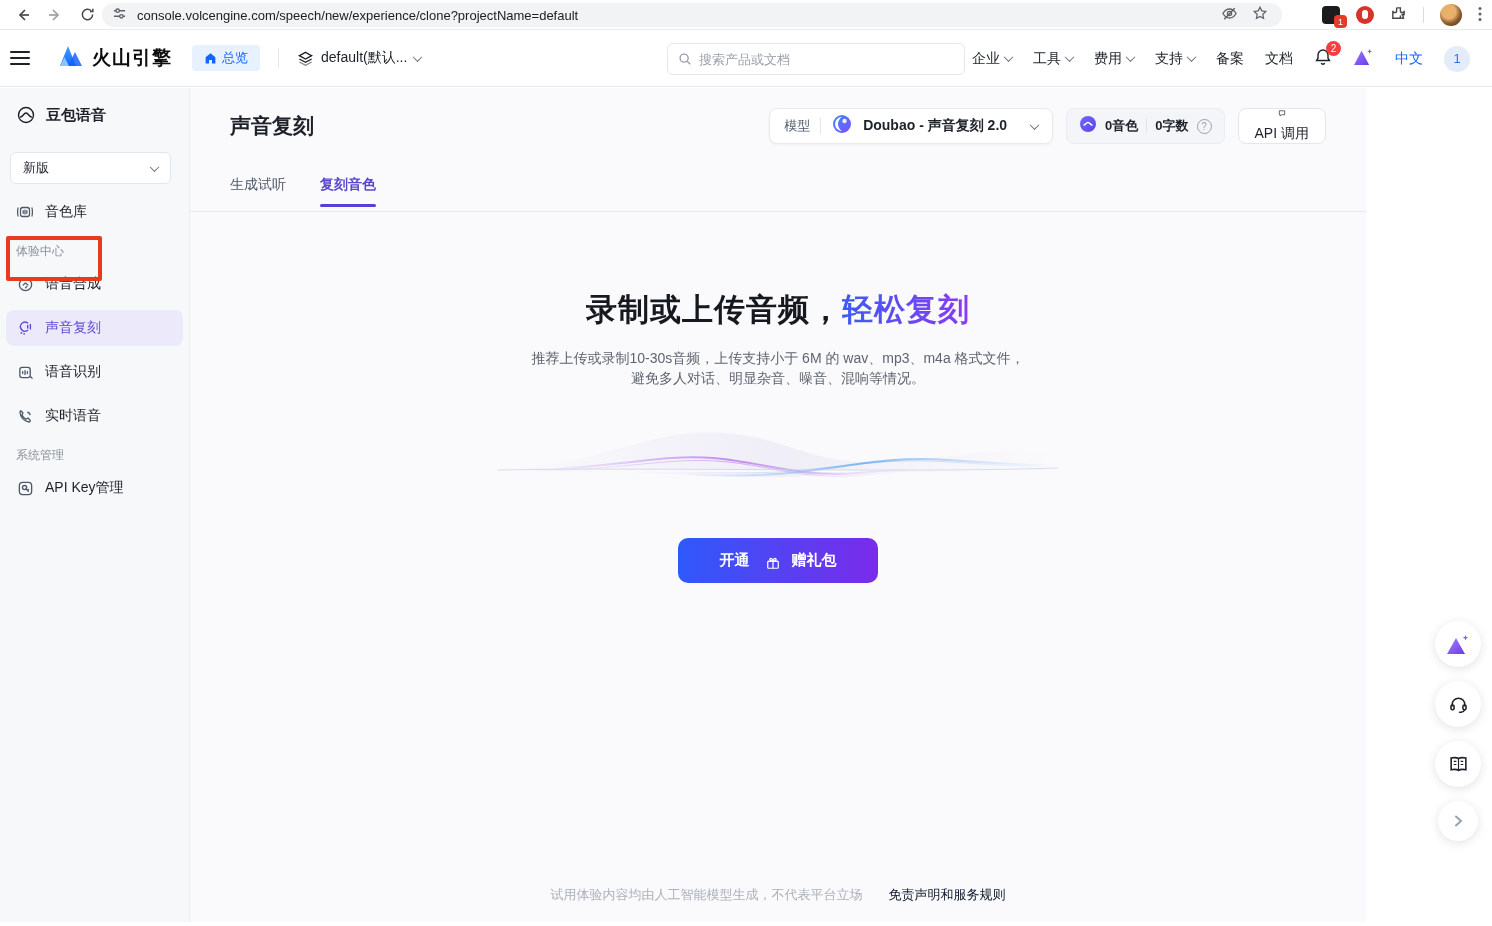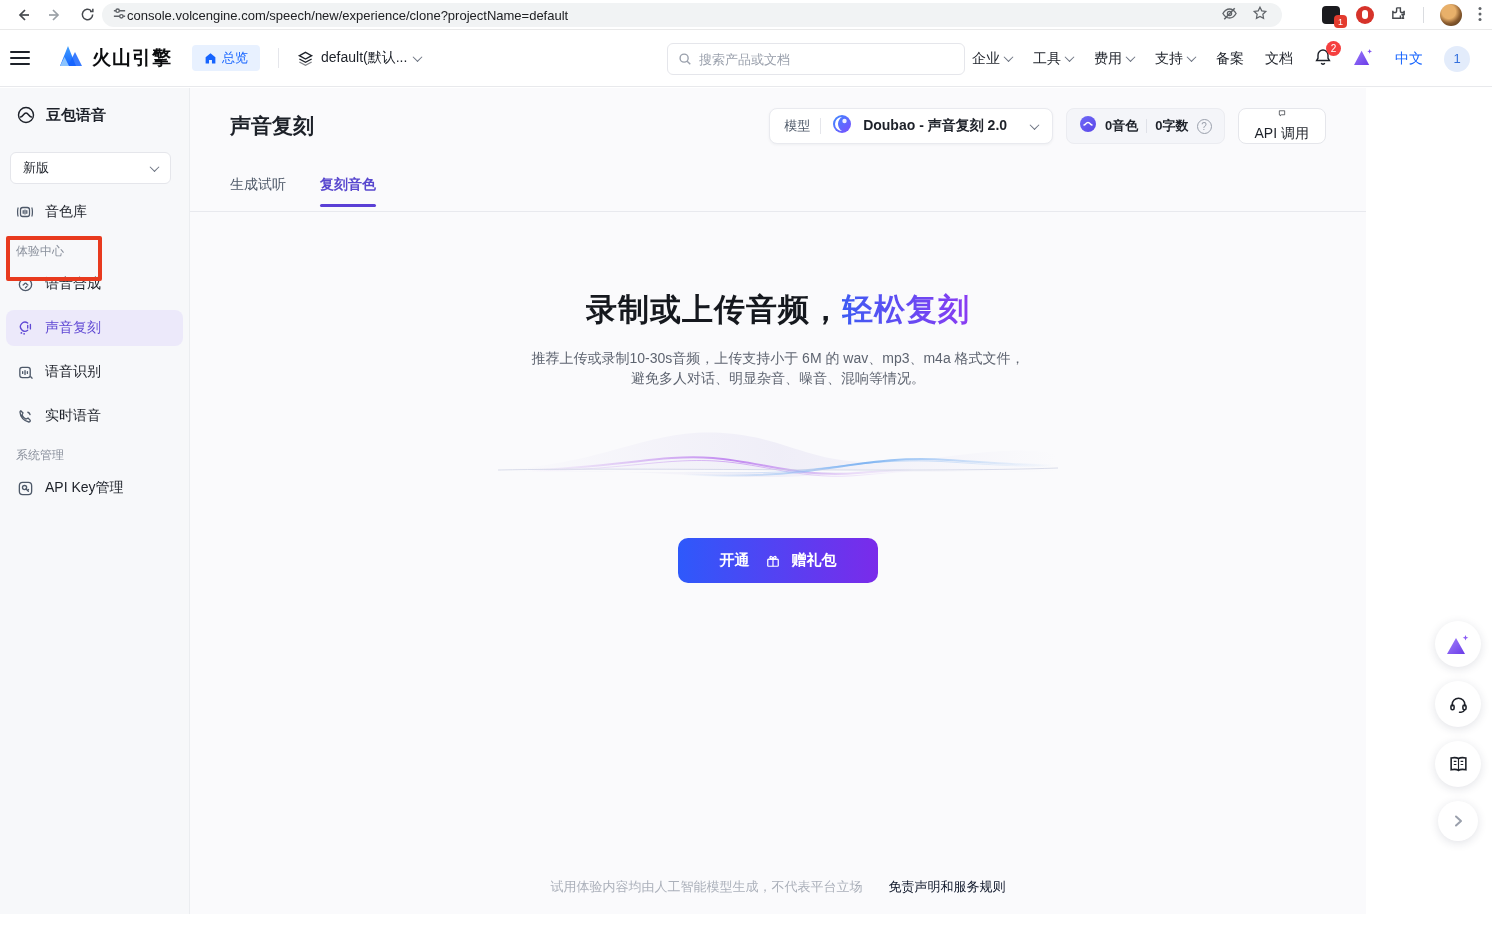--- a/index.html
+++ b/index.html
@@ -3,21 +3,21 @@
 <meta charset="utf-8">
 <style>
   * { margin:0; padding:0; box-sizing:border-box; }
   html,body { width:1492px; height:926px; overflow:hidden; font-family:"Liberation Sans","DejaVu Sans",sans-serif; background:#fff; }
 
   
   .browser-bar { position:absolute; left:0; top:0; width:1492px; height:30px; background:#fff; border-bottom:1px solid #E9E9E9; display:flex; align-items:center; }
   .b-icon { width:18px; height:18px; display:flex; align-items:center; justify-content:center; color:#45484D; margin-left:14px; font-size:15px; }
   .b-icon svg { display:block; }
   .url-pill { position:absolute; left:102px; top:3px; width:1180px; height:24px; background:#F1F3F4; border-radius:13px; display:flex; align-items:center; padding:0 10px; }
-  .url-text { font-size:13px; color:#202124; flex:1; white-space:nowrap; overflow:hidden; }
+  .url-text { font-size:13px; color:#202124; margin-left:10px; flex:1; white-space:nowrap; overflow:hidden; }
   .pill-right { display:flex; align-items:center; gap:14px; margin-right:4px; color:#5F6368; }
   .ext-zone { position:absolute; right:10px; top:0; height:30px; display:flex; align-items:center; gap:16px; }
   .ext-black { width:18px; height:18px; background:#1b1b1f; border-radius:4px; position:relative; }
   .ext-badge { position:absolute; right:-7px; bottom:-4px; min-width:13px; height:13px; background:#E33B2E; color:#fff; border-radius:4px; font-size:9px; display:flex; align-items:center; justify-content:center; padding:0 2px; }
   .ext-red { width:18px; height:18px; background:#D6332A; border-radius:50%; position:relative; }
   .ext-red::after { content:""; position:absolute; left:6px; top:4px; width:6px; height:9px; background:#fff; border-radius:3px; }
   .chrome-sep { width:1px; height:16px; background:#DADCE0; }
   .chrome-avatar { width:22px; height:22px; border-radius:50%; background:radial-gradient(circle at 40% 35%, #E8B06A 0 35%, #8A5B2E 60%, #3C2A14 100%); }
   .kebab { color:#5F6368; font-size:14px; letter-spacing:0; }
 
@@ -35,21 +35,21 @@
   .search-box input { border:none; outline:none; flex:1; font-size:13px; color:#000000; background:transparent; font-family:inherit; }
   .search-box input::placeholder { color:#9AA0AC; }
   .nav-right { position:absolute; right:22px; top:0; height:57px; display:flex; align-items:center; gap:21px; }
   .nav-item { font-size:14px; color:#1D2129; display:flex; align-items:center; gap:5px; cursor:pointer; white-space:nowrap; }
   .bell-wrap { position:relative; cursor:pointer; }
   .bell-badge { position:absolute; top:-7px; right:-9px; min-width:15px; height:15px; background:#F53F3F; border-radius:8px; color:#fff; font-size:10px; display:flex; align-items:center; justify-content:center; padding:0 3px; }
   .lang { color:#1664FF; font-size:14px; cursor:pointer; }
   .nav-avatar { width:26px; height:26px; border-radius:50%; background:#E3ECFB; color:#3470DD; font-size:13px; display:flex; align-items:center; justify-content:center; cursor:pointer; }
 
   
-  .app { position:absolute; left:0; top:88px; width:1366px; bottom:12px; display:flex; }
+  .app { position:absolute; left:0; top:88px; width:1366px; bottom:4px; display:flex; }
   .sidebar { width:190px; background:#F7F8FA; border-right:1px solid #EBEDF0; position:relative; flex-shrink:0; }
   .main { flex:1; background:#FAFAFC; position:relative; }
 
   
   .sb-product { height:54px; display:flex; align-items:center; gap:10px; padding:0 0 0 16px; font-size:15px; font-weight:600; color:#1D2129; }
   .sb-version { margin:10px 18px 0 10px; height:32px; background:#fff; border:1px solid #E5E6EB; border-radius:6px; display:flex; align-items:center; justify-content:space-between; padding:0 12px; font-size:13px; color:#1D2129; cursor:pointer; }
   .sb-list { margin-top:10px; padding:0 6px; }
   .sb-item { height:36px; display:flex; align-items:center; gap:11px; padding:0 10px; border-radius:8px; font-size:14px; color:#1D2129; cursor:pointer; }
   .sb-item + .sb-item { margin-top:8px; }
   .sb-item.active { background:#ECE9FA; color:#5F48D4; font-weight:500; }
@@ -77,21 +77,21 @@
   .tab.active::after { content:""; position:absolute; left:0; right:0; bottom:0; height:3px; border-radius:2px; background:#5A3FD6; }
   .main-divider { position:absolute; left:0; top:123px; width:100%; height:1px; background:#E8E9EE; }
 
   
   .hero { position:absolute; left:0; top:123px; width:100%; text-align:center; }
   .hero-title { margin-top:78px; font-size:31px; font-weight:800; color:#15181E; letter-spacing:1px; }
   .hero-accent { background:linear-gradient(90deg,#3D5BF3 0%,#8A3BF2 100%); -webkit-background-clip:text; background-clip:text; color:transparent; }
   .hero-sub { margin-top:17px; font-size:14px; color:#5E6470; line-height:20px; }
   .wave-wrap { margin:32px auto 0; width:560px; height:90px; }
   .cta-btn { margin:28px auto 0; width:200px; height:45px; border:none; border-radius:10px; background:linear-gradient(90deg,#2E59FB 0%,#7A2BEA 100%); color:#fff; font-size:15px; font-weight:600; display:flex; align-items:center; justify-content:center; gap:16px; cursor:pointer; font-family:inherit; }
-  .cta-gift { display:flex; align-items:center; gap:12px; }
+  .cta-gift { display:flex; align-items:flex-end; gap:12px; }
   .page-footer { position:absolute; left:0; bottom:18px; width:100%; text-align:center; font-size:13px; color:#ABB0BA; }
   .footer-link { margin-left:26px; color:#0f172a; cursor:pointer; }
 
   
   .float-stack { position:absolute; right:11px; top:621px; display:flex; flex-direction:column; align-items:center; gap:14px; z-index:40; }
   .float-btn { width:46px; height:46px; border-radius:50%; background:#fff; box-shadow:0 2px 10px rgba(30,40,70,.13); display:flex; align-items:center; justify-content:center; cursor:pointer; color:#1D2129; }
   .float-btn.small { width:40px; height:40px; color:#9AA0AC; }
 </style>
 </head>
 <body>

